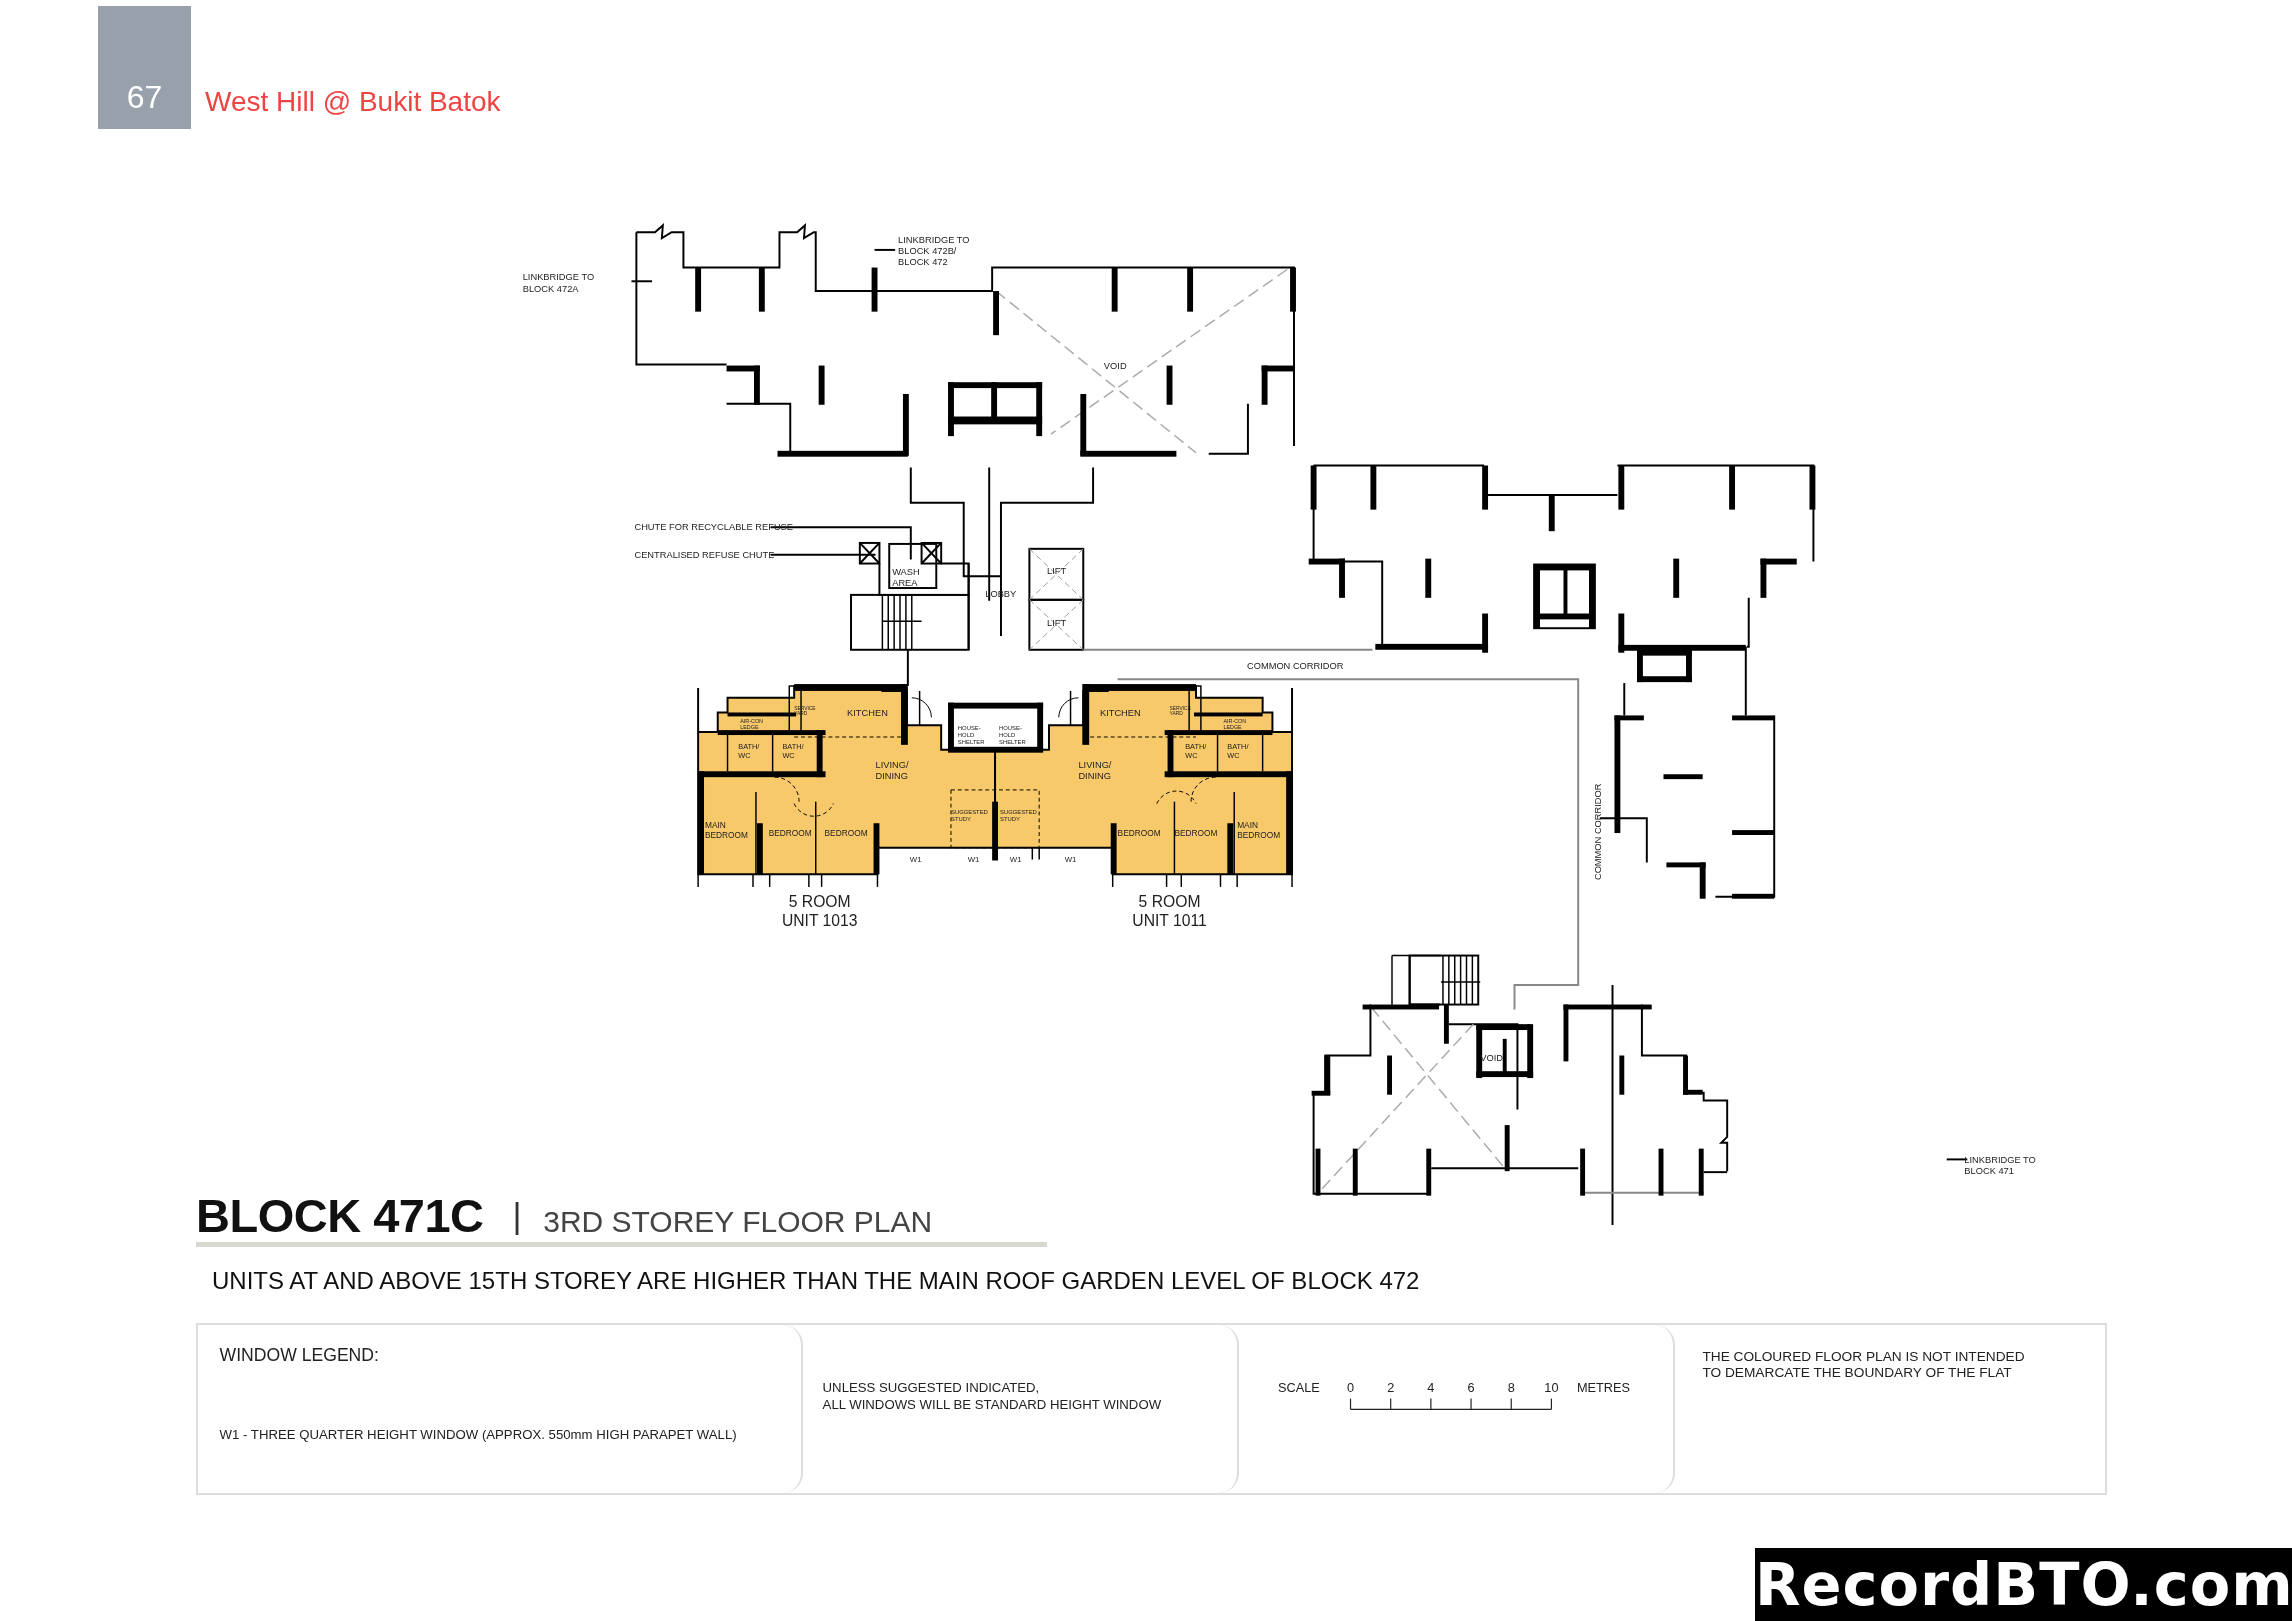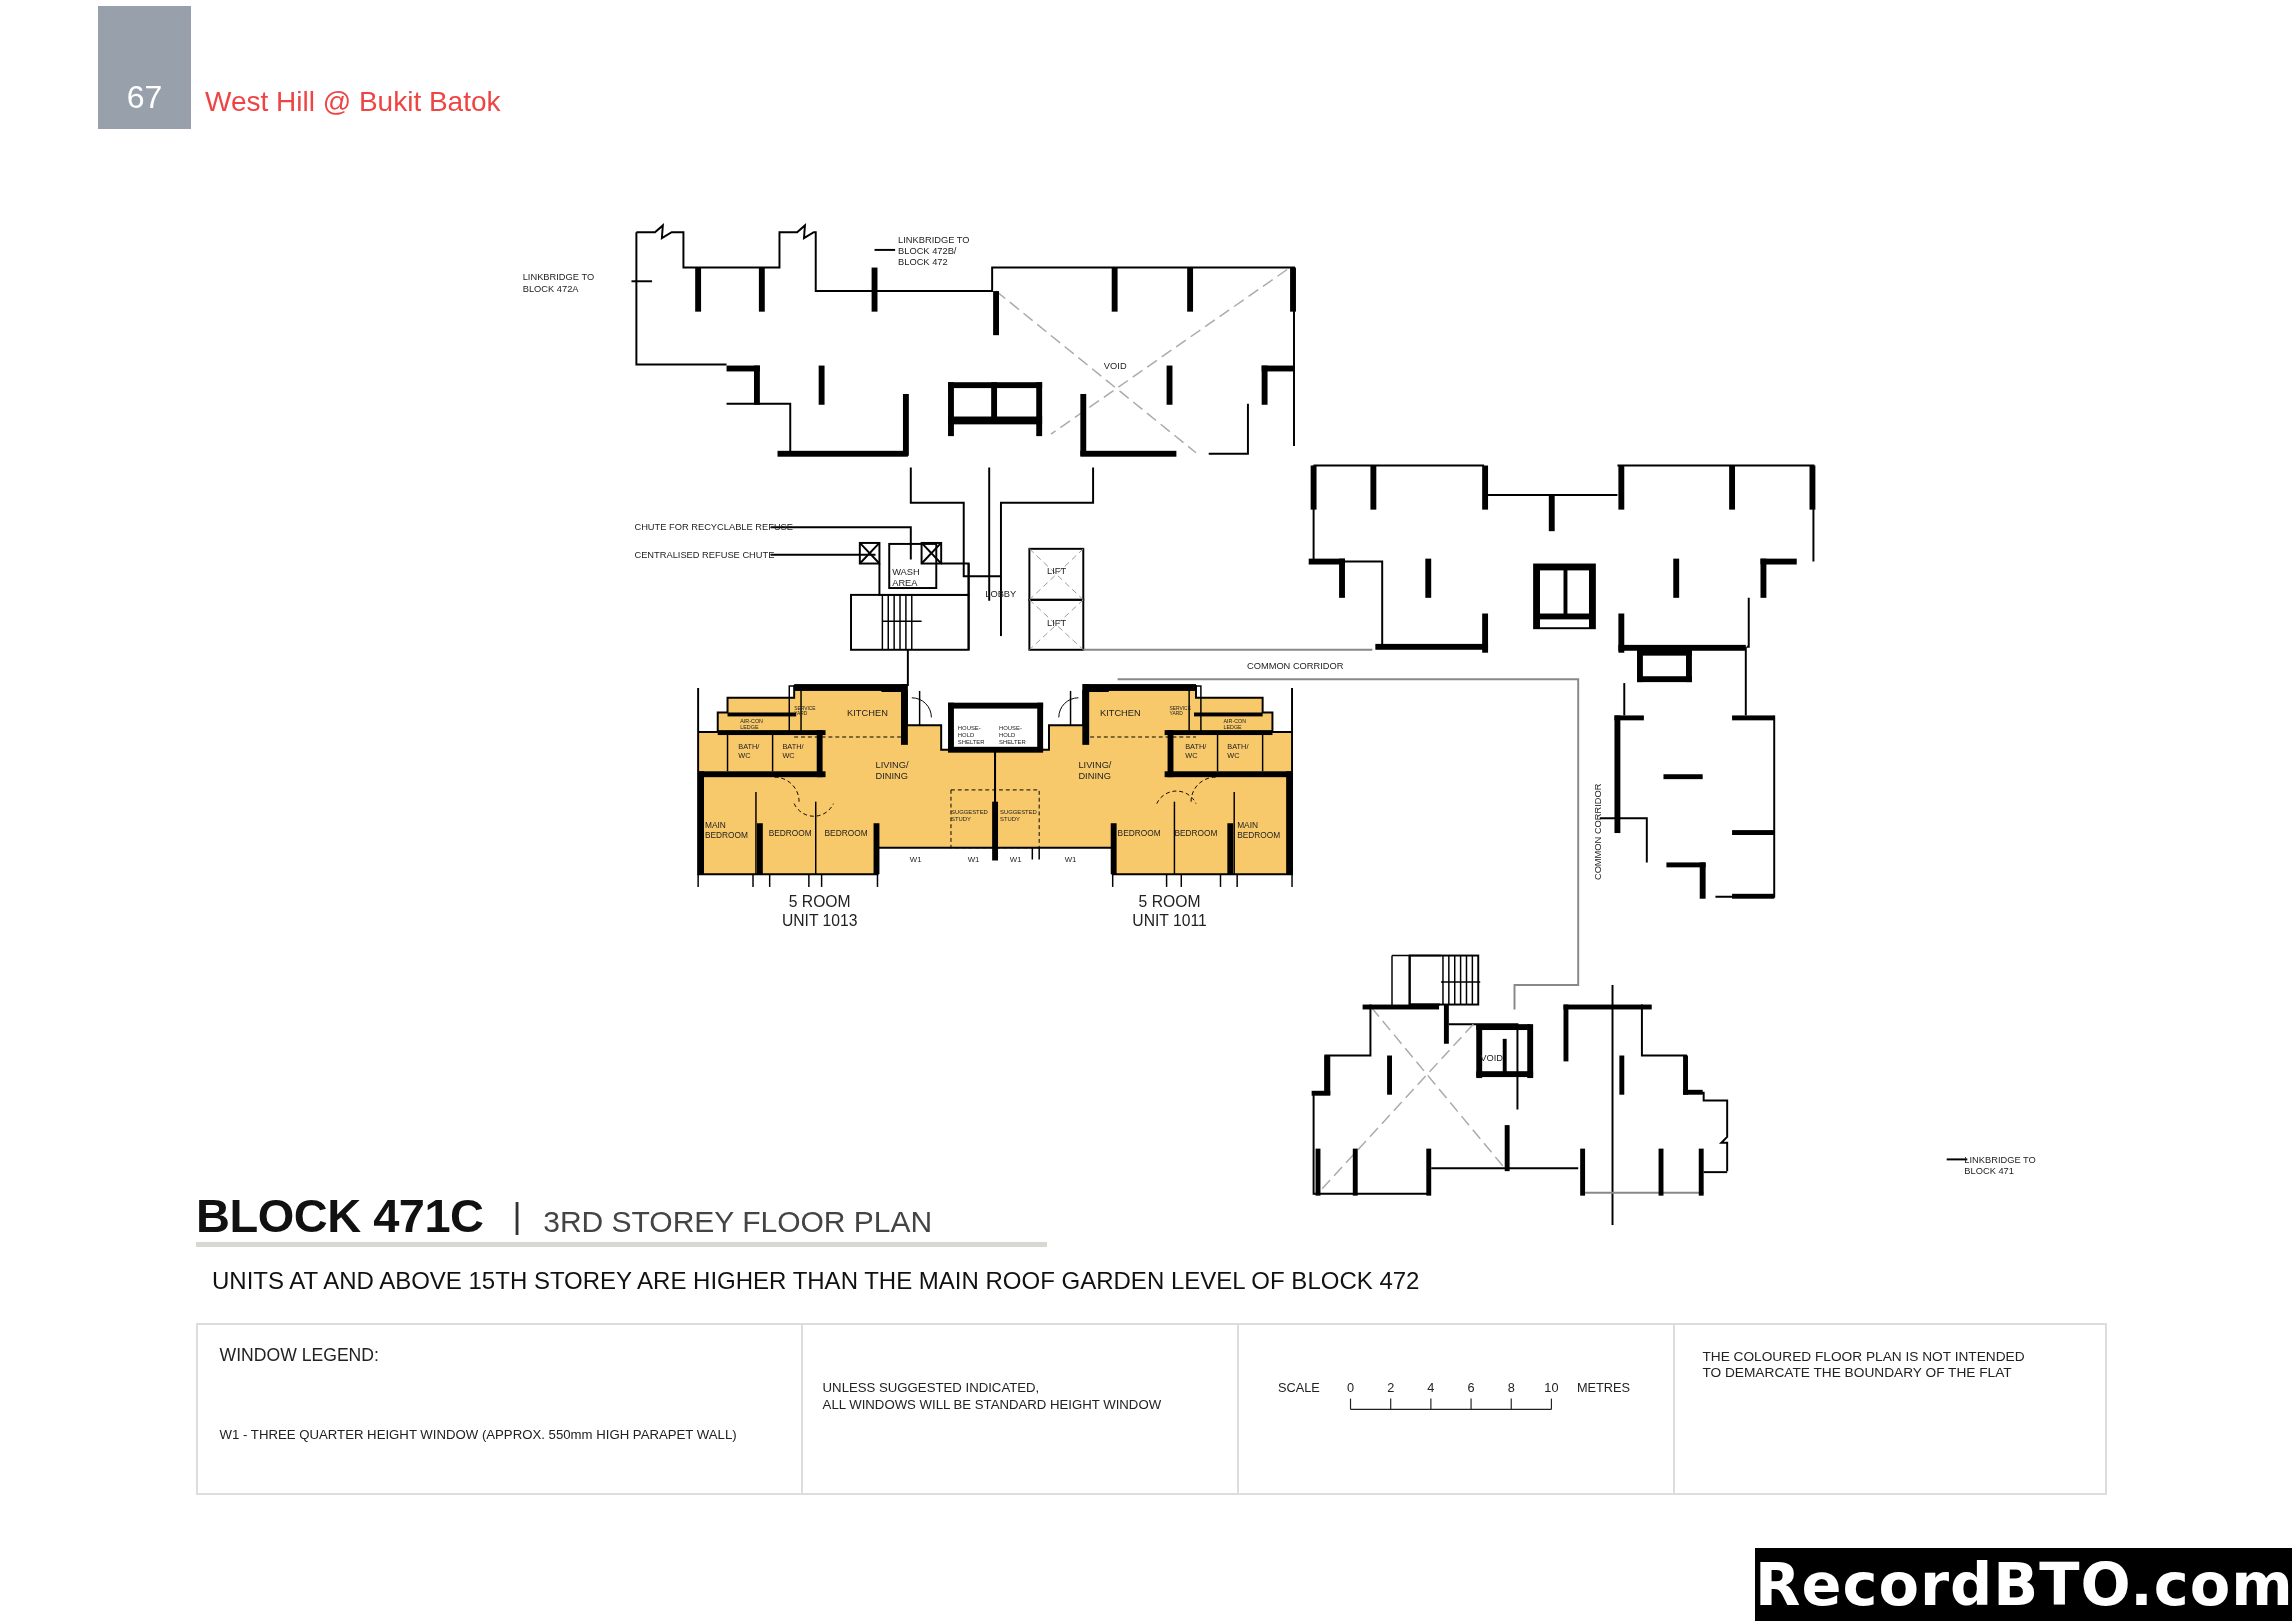--- a/index.html
+++ b/index.html
@@ -9,21 +9,21 @@
   .doc-title{position:absolute;left:205px;top:86px;font-size:28px;color:#ef4444;}
   svg.plan{position:absolute;left:0;top:0;}
   .lbl{font-family:"Liberation Sans",sans-serif;fill:#222;}
   .title-block{position:absolute;left:196px;top:1188px;white-space:nowrap;}
   .block-name{font-size:47px;font-weight:bold;color:#111;letter-spacing:-0.5px;}
   .sep{font-size:35px;color:#333;margin:0 21.6px 0 29px;position:relative;top:-3.9px;}
   .storey{font-size:30px;color:#444;}
   .title-rule{position:absolute;left:196px;top:1242px;width:851px;height:4.9px;background:#d8d8d2;}
   .subtitle{position:absolute;left:212px;top:1267px;font-size:24px;color:#111;}
   .legend-box{position:absolute;left:196px;top:1323px;width:1911px;height:172px;border:2px solid #ddd;display:flex;box-sizing:border-box;}
-  .lcell{border-right:2px solid #ddd;box-sizing:border-box;position:relative;}
+  .lcell{border-right:2px solid #ddd;box-sizing:border-box;position:relative;border-radius:20px;}
   .lcell:last-child{border-right:none;}
   .lc1{width:605px;}.lc2{width:436px;}.lc3{width:436px;}.lc4{flex:1;}
   .lg-head{position:absolute;left:21.6px;top:19.6px;font-size:17.6px;color:#222;}
   .lg-w1{position:absolute;left:21.6px;top:62px;font-size:13.2px;color:#222;margin-top:40px;}
   .lg-std{position:absolute;left:19.6px;top:55px;font-size:13.2px;color:#222;line-height:16.7px;}
   .lg-note{position:absolute;left:27.4px;top:23.5px;font-size:13.7px;color:#222;line-height:16.7px;}
   .scale-wrap{position:absolute;left:39px;top:49px;width:392px;height:59px;}
   .watermark{position:absolute;left:1755px;top:1548px;width:537px;height:74px;background:#000;color:#fff;font-family:"DejaVu Sans",sans-serif;font-weight:bold;font-size:59px;line-height:74px;text-align:center;letter-spacing:1px;}
 </style>
 </head>

